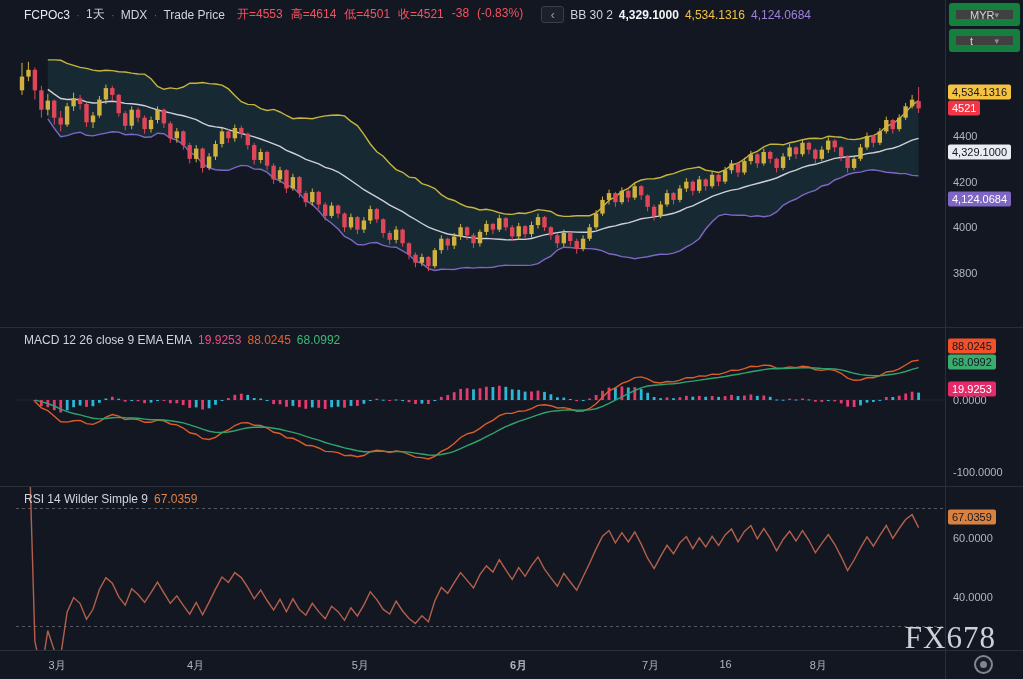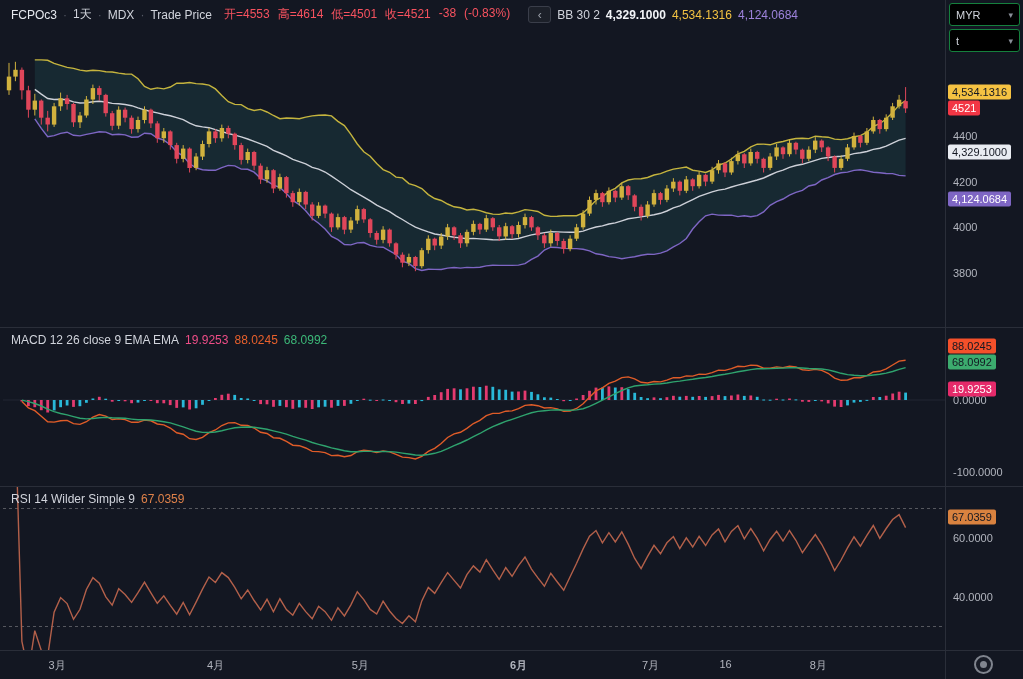--- a/index.html
+++ b/index.html
@@ -1,19 +1,19 @@
 <!DOCTYPE html>
 <html><head>
 <meta charset="utf-8">
 <style>
   *{margin:0;padding:0;box-sizing:border-box;}
   html,body{background:#131722;}
   .app{position:relative;width:1023px;height:679px;background:#131722;overflow:hidden;
        font-family:"Liberation Sans",sans-serif;color:#d1d4dc;}
-  .pane{position:absolute;left:3px;width:945px;}
+  .pane{position:absolute;left:16px;width:945px;}
   #pane-main{top:0;height:327px;}
   #pane-macd{top:327px;height:159px;}
   #pane-rsi{top:486px;height:164px;}
   .pane svg{position:absolute;left:0;top:0;}
   .legend{position:absolute;top:6px;left:8px;display:flex;align-items:center;gap:6px;
           font-size:12px;white-space:nowrap;z-index:5;}
   .legend .sep{color:#565a66;}
   .c-sym{color:#e6e9ef;}
   .c-dim{color:#d1d4dc;}
   .c-red{color:#f7525f;}
@@ -29,23 +29,23 @@
                 display:flex;align-items:center;justify-content:center;color:#9ba0aa;font-size:12px;
                 background:#1c2029;cursor:pointer;}
   .divider{position:absolute;left:0;width:1023px;height:1px;background:#2a2e39;z-index:6;}
   .time-axis{position:absolute;top:650px;left:0;width:945px;height:29px;background:#131722;z-index:3;}
   .time-label{position:absolute;top:8px;font-size:11px;color:#b2b5be;}
   .price-axis{position:absolute;top:0;left:945px;width:78px;height:679px;border-left:1px solid #2a2e39;
               background:#131722;z-index:4;}
   .axis-tick{position:absolute;left:7px;font-size:11px;color:#b2b5be;transform:translateY(-50%);text-align:right;}
   .axis-badge{position:absolute;left:2px;font-size:11px;line-height:13px;padding:1px 4px;border-radius:2px;
               transform:translateY(-50%);white-space:nowrap;}
-  .sel{position:absolute;left:3px;width:71px;height:23px;border:1px solid #15803d;border-radius:3px;
-       background:#000000;display:flex;align-items:center;justify-content:space-between;
-       padding:0 6px;font-size:11px;color:#d1d4dc;cursor:pointer;z-index:8;}
+  .sel{position:absolute;left:3px;width:71px;height:23px;border:7px solid #15803d;border-radius:3px;
+       background:#404040;display:flex;align-items:center;justify-content:space-between;
+       padding:0 14px;font-size:11px;color:#d1d4dc;cursor:pointer;z-index:8;}
   #sel-currency{top:3px;}
   #sel-unit{top:29px;}
   .caret{color:#8a8f99;font-size:9px;}
   .watermark{position:absolute;right:27px;top:620px;font-family:"Liberation Serif",serif;
              font-size:31px;color:#ccd0d7;letter-spacing:1px;z-index:7;}
   .corner-btn{position:absolute;left:974px;top:655px;width:19px;height:19px;border-radius:50%;
               border:2px solid #80858f;display:flex;align-items:center;justify-content:center;z-index:8;
               background:#181c27;cursor:pointer;}
   .corner-btn .dot{width:7px;height:7px;border-radius:50%;background:#80858f;}
 </style>
@@ -530,21 +530,21 @@
       <span class="c-rsi">67.0359</span>
     </div>
   </div>
 
   <div class="divider" style="top:327px"></div>
   <div class="divider" style="top:486px"></div>
   <div class="divider" style="top:650px"></div>
 
   <div class="time-axis" id="time-axis">
       <div class="time-label" style="left: 48.6px;">3月</div>
-      <div class="time-label" style="left: 207px;">4月</div>
+      <div class="time-label" style="left: 187px;">4月</div>
       <div class="time-label" style="left: 351.75px;">5月</div>
       <div class="time-label" style="left: 510px; font-weight: bold;">6月</div>
       <div class="time-label" style="left: 642px;">7月</div>
       <div class="time-label" style="left: 719.4px;">16</div>
       <div class="time-label" style="left: 809.7px;">8月</div>
     </div>
 
   <div class="price-axis" id="price-axis">
     <div class="sel" id="sel-currency">
       <span>MYR</span>
@@ -567,17 +567,18 @@
         <div class="axis-badge" style="top: 108.372px; background: rgb(242, 54, 69); color: rgb(255, 255, 255);">4521</div>
         <div class="axis-badge" style="top: 152.189px; background: rgb(233, 236, 242); color: rgb(19, 23, 34);">4,329.1000</div>
         <div class="axis-badge" style="top: 199.003px; background: rgb(126, 102, 196); color: rgb(255, 255, 255);">4,124.0684</div>
         <div class="axis-badge" style="top: 345.864px; background: rgb(244, 80, 42); color: rgb(19, 23, 34);">88.0245</div>
         <div class="axis-badge" style="top: 361.864px; background: rgb(60, 171, 110); color: rgb(19, 23, 34);">68.0992</div>
         <div class="axis-badge" style="top: 388.842px; background: rgb(229, 42, 106); color: rgb(255, 255, 255);">19.9253</div>
         <div class="axis-badge" style="top: 517.244px; background: rgb(217, 130, 63); color: rgb(19, 23, 34);">67.0359</div>
       </div>
   </div>
 
+  <div class="watermark">FX678</div>
   <div class="corner-btn">
     <span class="dot"></span>
   </div>
 
 </div>
 
 </body></html>

